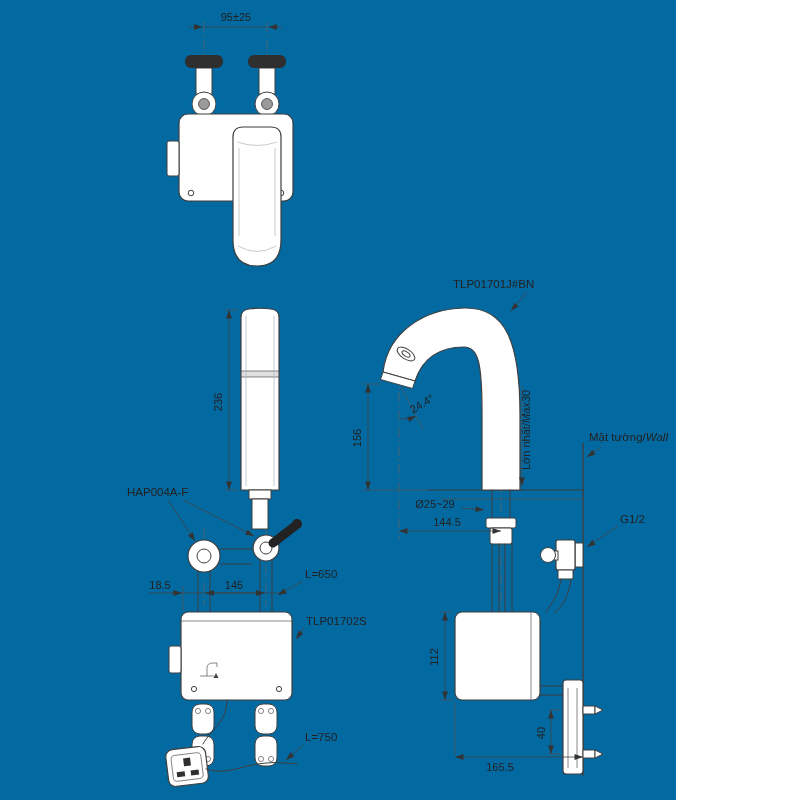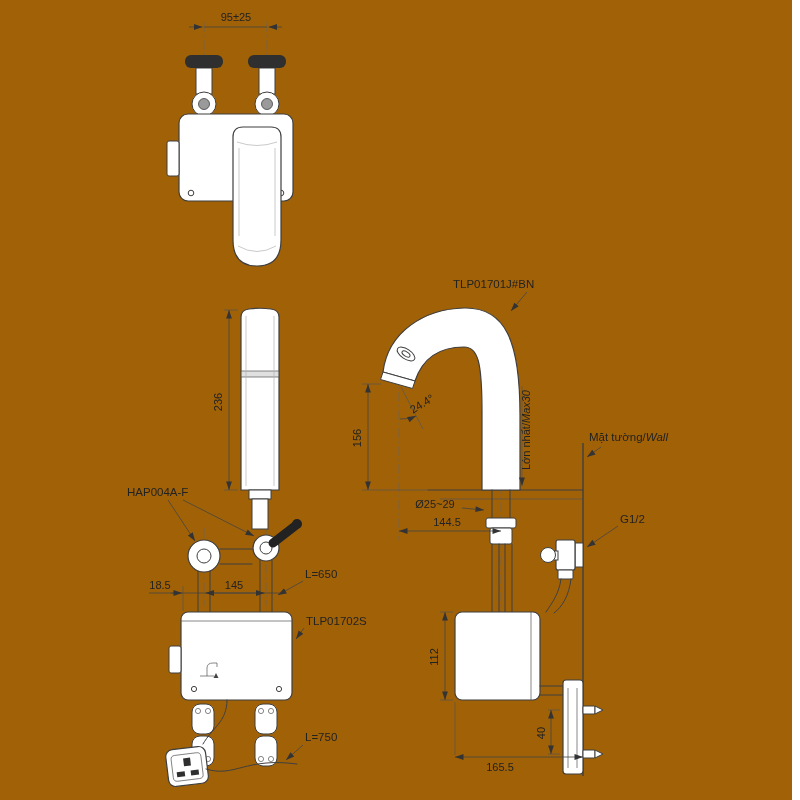--- a/index.html
+++ b/index.html
@@ -1,16 +1,16 @@
 <!DOCTYPE html>
 <html><head>
 <meta charset="utf-8">
 <style>
   html,body{margin:0;padding:0;background:#ffffff;}
-  #page{position:relative;width:792px;height:800px;background:#a16207;overflow:hidden;}
+  #page{position:relative;width:676px;height:800px;background:#0369a1;overflow:hidden;}
   svg{position:absolute;left:0;top:0;}
   text{font-family:"Liberation Sans","DejaVu Sans",sans-serif;fill:#222;}
   .lbl{font-size:11.5px;}
   .dimtxt{font-size:11px;}
   .ln1{fill:none;stroke:#3f3f3f;stroke-width:1;stroke-linecap:round;}
   .fw{fill:#ffffff;stroke:#3f3f3f;stroke-width:1.2;stroke-linejoin:round;}
   .fw1{fill:#ffffff;stroke:#3f3f3f;stroke-width:1;}
   .thin{fill:none;stroke:#555;stroke-width:0.7;}
   .cl{fill:none;stroke:#666;stroke-width:0.7;stroke-dasharray:10 3 2 3;}
   .dim{fill:none;stroke:#444;stroke-width:0.8;}

